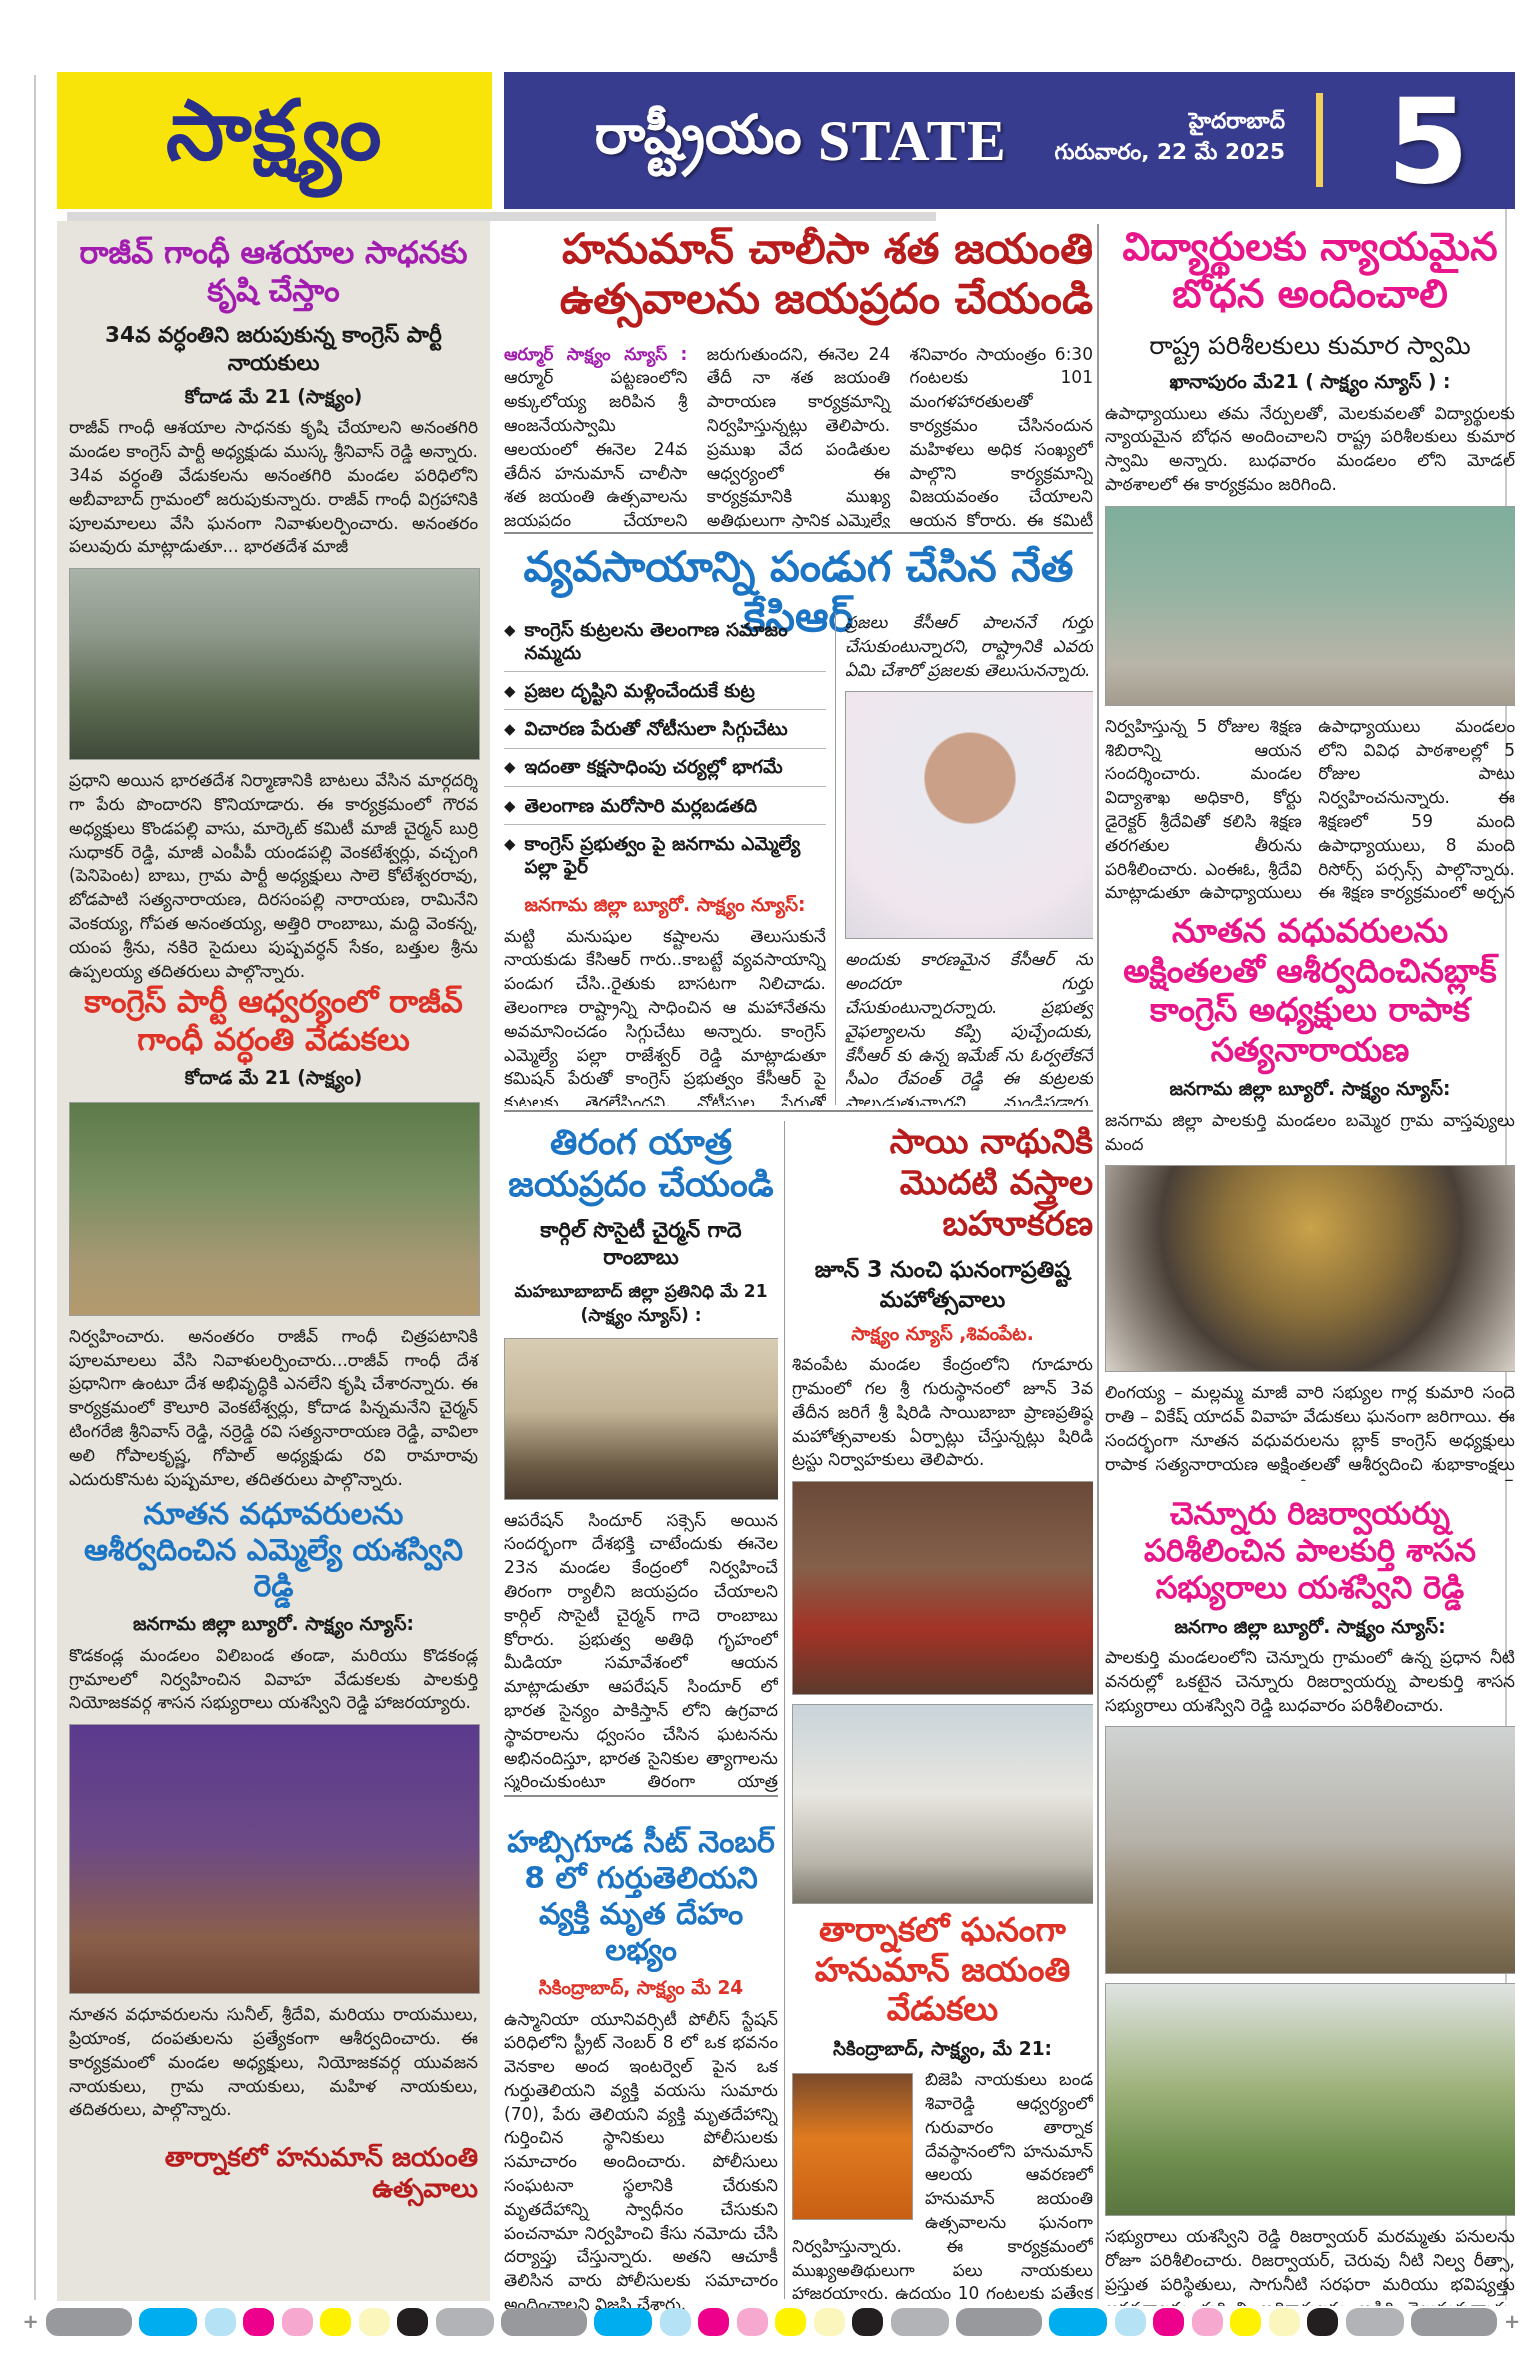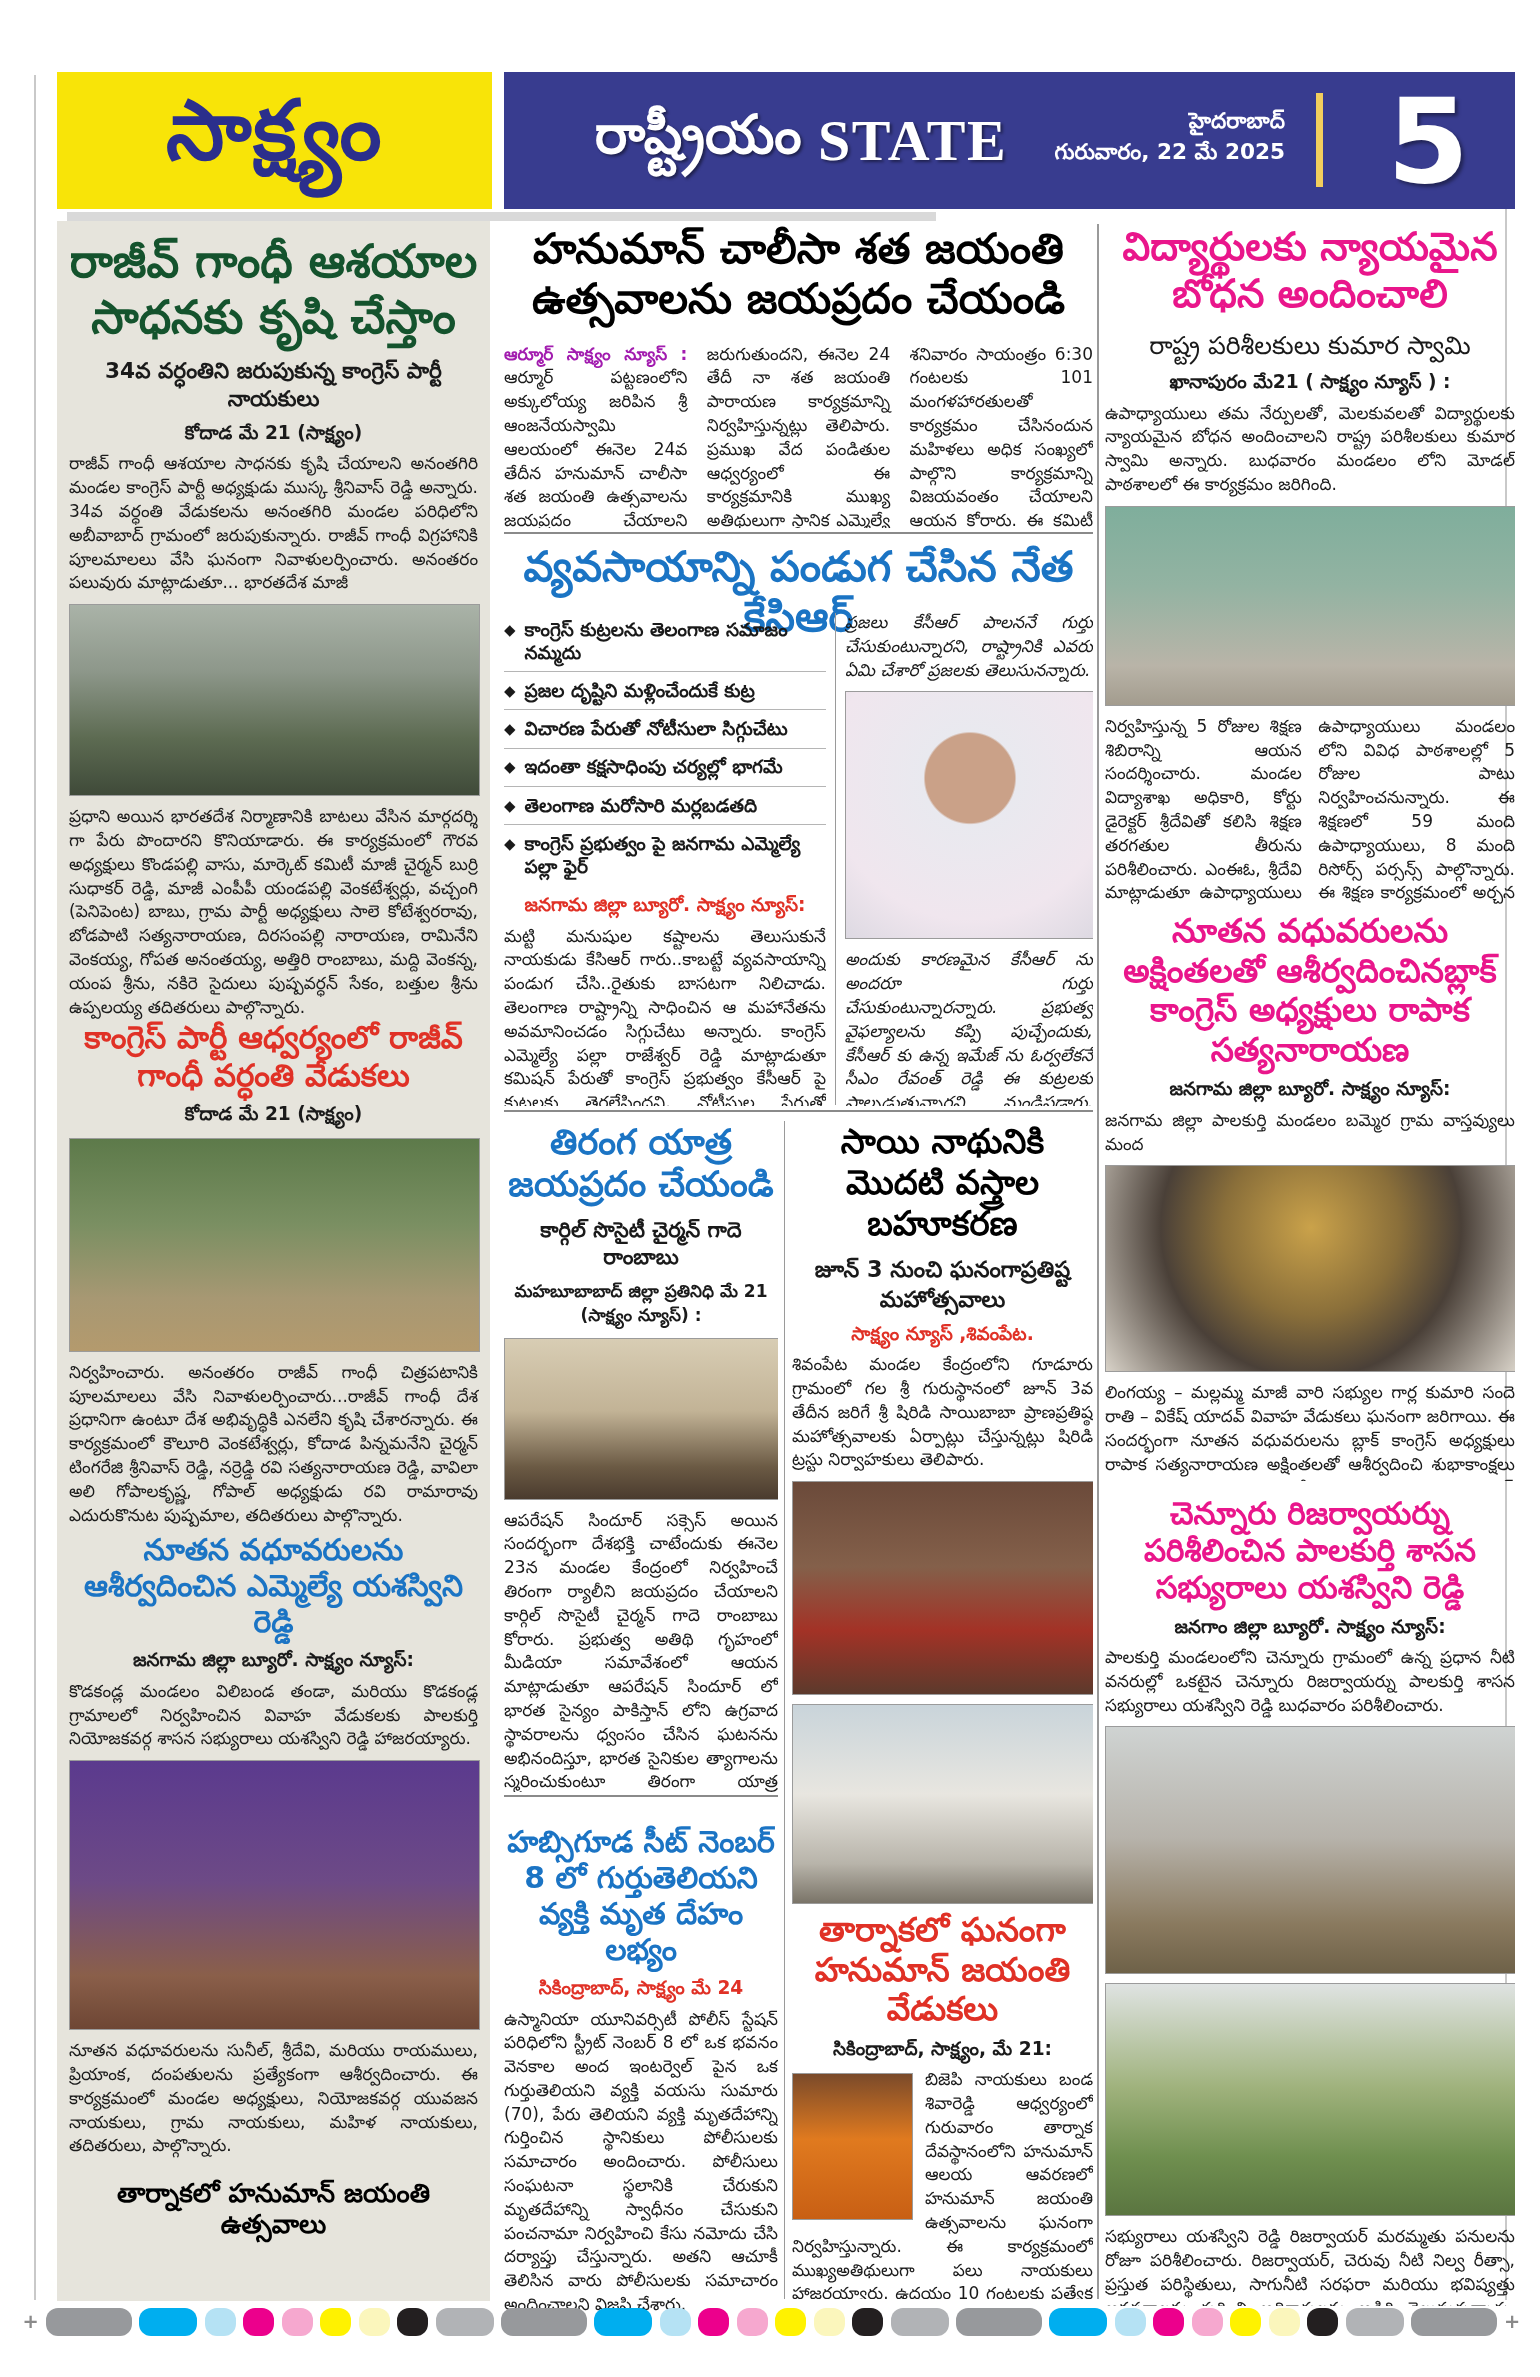--- a/index.html
+++ b/index.html
@@ -24,25 +24,25 @@
   .mast-page-num{position:absolute;right:46px;top:0;bottom:0;display:flex;align-items:center;color:#fff;font-size:118px;font-weight:bold;text-shadow:3px 3px 3.7px rgba(0,0,0,.4);}
   .mast-shadow{background:#d9d9d9;}
 
   
   .left-panel{background:#e6e4dc;padding:13.4px 12px;overflow:hidden;}
   .v-rule{background:#9a9a9a;}
   .h-rule{background:#8a8a8a;}
 
   
   .hl{font-weight:bold;text-align:center;line-height:1.2;margin:0;}
-  .hl-green{color:#14532d;font-size:46px;}
+  .hl-green{color:#a21caf;font-size:31px;}
   .hl-red{color:#e03126;}
   .hl-blue{color:#1b74c4;}
   .hl-magenta{color:#e9168b;}
-  .hl-black{color:#000000;}
+  .hl-black{color:#b91c1c;text-align:right;}
   .subhead{font-weight:bold;text-align:center;font-size:21.6px;line-height:1.3;margin:12px 0 0;}
   .dateline{font-weight:bold;text-align:center;font-size:18.6px;margin:9px 0 4.5px;}
   .dateline.red{color:#e03126;}
   .body-text{font-size:17px;line-height:1.4;text-align:justify;margin:4.5px 0 0;}
   .two-col{display:flex;gap:16.4px;margin-top:7.5px;}
   .two-col .col{flex:1;}
   .three-col{display:flex;gap:19.4px;margin-top:13.4px;}
   .three-col .col{flex:1;}
   .lede{color:#a21caf;font-weight:bold;}
 

